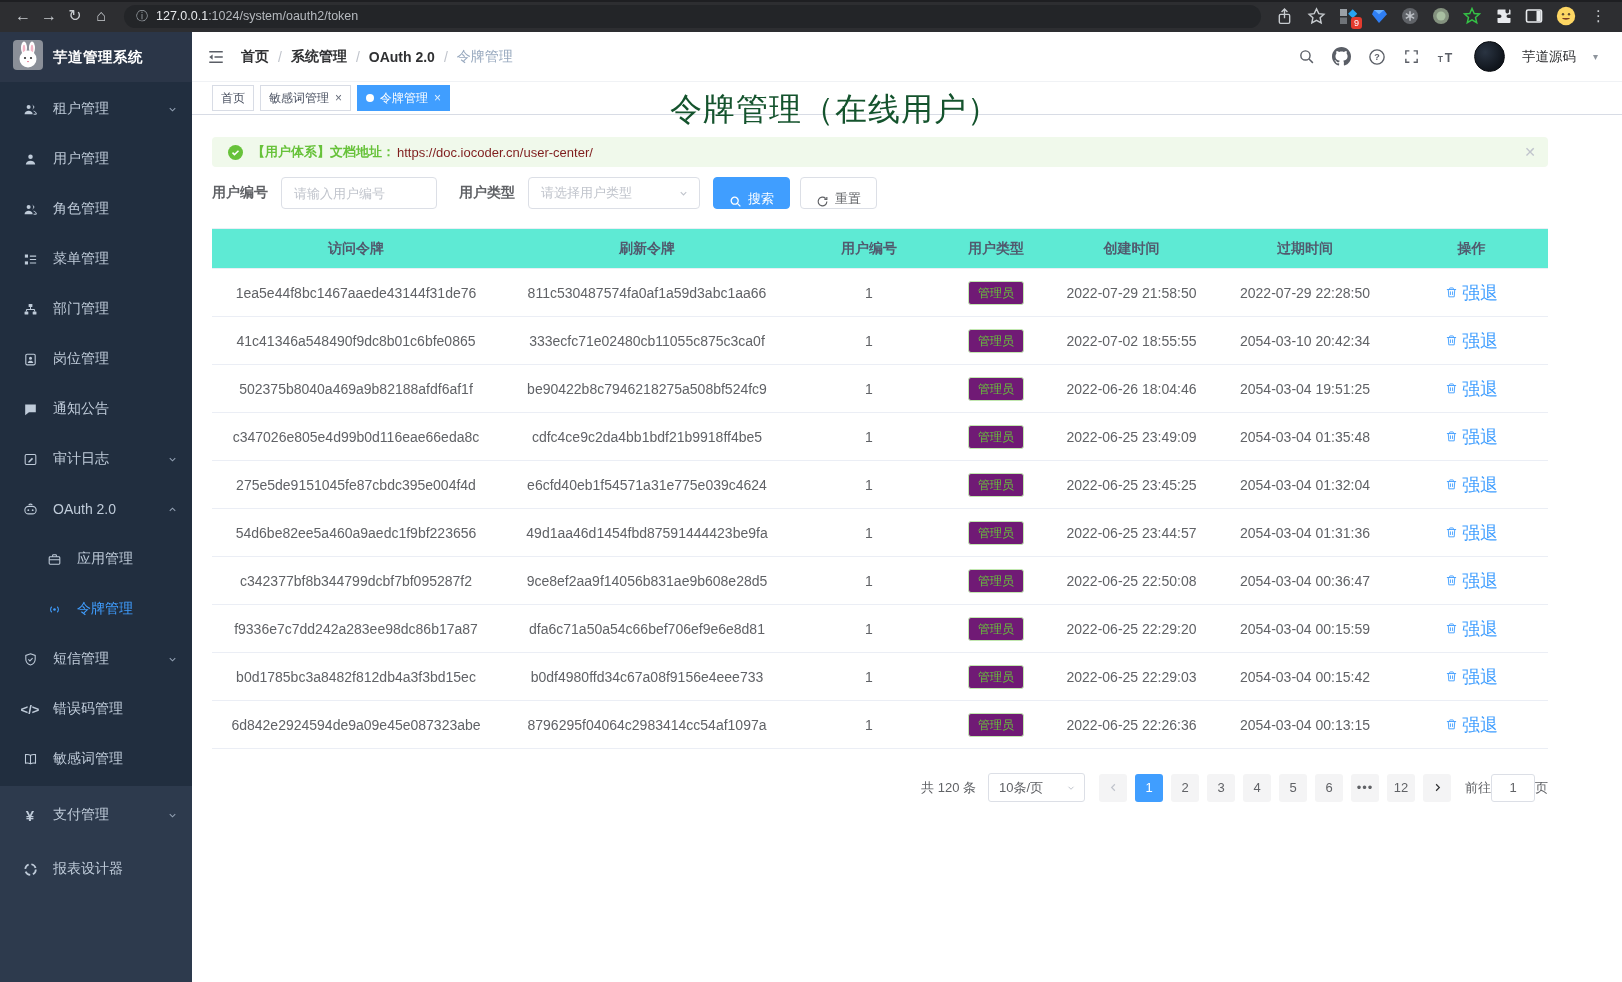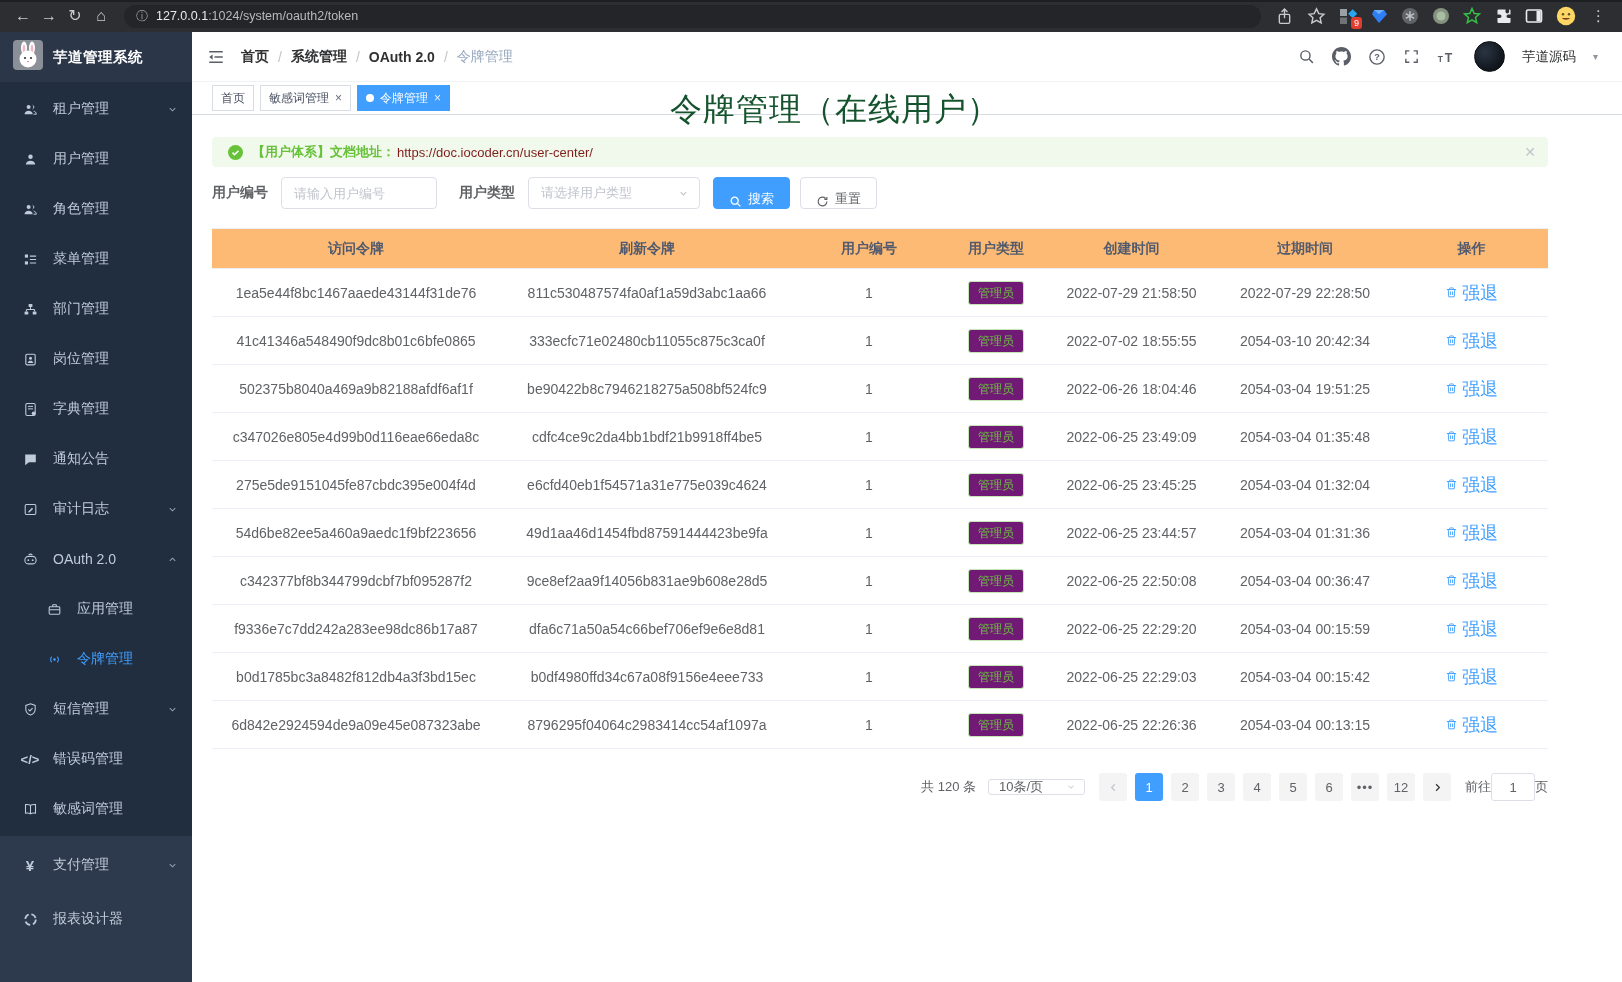--- a/index.html
+++ b/index.html
@@ -71,31 +71,31 @@
   .el-input{width:156px;height:32px;border:1px solid #dcdfe6;border-radius:4px;padding:0 12px;font-size:13px;color:#606266;outline:none;font-family:inherit}
   .el-input::placeholder{color:#c0c4cc}
   .el-select{width:172px;height:32px;border:1px solid #dcdfe6;border-radius:4px;padding:0 10px 0 12px;font-size:13px;display:flex;align-items:center;justify-content:space-between;color:#c0c4cc;cursor:pointer;margin-right:13px}
   .gap1{width:22px}
   .btn{height:32px;border-radius:4px;font-size:13px;display:inline-flex;align-items:flex-end;gap:6px;padding:0 15px;cursor:pointer;font-family:inherit}
   .btn-primary{background:#409eff;border:1px solid #409eff;color:#fff}
   .btn-plain{background:#fff;border:1px solid #dcdfe6;color:#606266;margin-left:10px}
 
   
   .table{margin-top:19px;border-top:1px solid #ebeef5;font-size:14px}
-  .thead{display:flex;height:40px;align-items:center;background:#fdba74;color:#515a6e;font-weight:600;border-bottom:1px solid #ebeef5}
+  .thead{display:flex;height:40px;align-items:center;background:#5eead4;color:#515a6e;font-weight:600;border-bottom:1px solid #ebeef5}
   .tr{display:flex;height:48px;align-items:center;border-bottom:1px solid #ebeef5;color:#606266}
   .cell{text-align:center;overflow:hidden;white-space:nowrap}
   .c0{width:288px}.c1{width:294px}.c2{width:150px}.c3{width:104px}.c4{width:167px}.c5{width:180px}.c6{flex:1}
   .tag-success{display:inline-block;padding:0 9px;height:24px;line-height:22px;background:#701a75;border:1px solid #c2e7b0;border-radius:3px;color:#67c23a;font-size:12px}
   .action-link{color:#409eff;font-size:18px;display:inline-flex;align-items:center;gap:4px;cursor:pointer;text-decoration:none}
 
   
   .pagination{display:flex;align-items:center;justify-content:flex-end;margin-top:24px;gap:8px;font-size:13px;color:#606266}
   .pg-total{margin-right:4px}
-  .pg-size{width:97px;height:16px;border:1px solid #dcdfe6;border-radius:3px;display:flex;align-items:center;justify-content:space-between;padding:0 8px 0 10px;cursor:pointer;color:#606266;margin-right:6px}
+  .pg-size{width:97px;height:29px;border:1px solid #dcdfe6;border-radius:3px;display:flex;align-items:center;justify-content:space-between;padding:0 8px 0 10px;cursor:pointer;color:#606266;margin-right:6px}
   .pg{min-width:28px;height:28px;border-radius:3px;background:#f4f4f5;display:inline-flex;align-items:center;justify-content:center;cursor:pointer;color:#606266;padding:0 4px}
   .pg.active{background:#409eff;color:#fff;cursor:default}
   .pg.prev{color:#c0c4cc;cursor:not-allowed}
   .pg.next{color:#303133}
   .pg.more{letter-spacing:1px;color:#606266}
   .pg-goto{display:flex;align-items:center;margin-left:6px}
   .goto-input{width:44px;height:28px;border:1px solid #dcdfe6;border-radius:3px;text-align:center;font-size:13px;color:#606266;outline:none;font-family:inherit}
 </style>
 </head>
 <body>
@@ -254,30 +254,20 @@
         </div>
         <div class="menu-item">
           <span class="mi-icon">
             <svg width="15" height="15" viewBox="0 0 24 24">
               <rect x="4.5" y="3.5" width="15" height="17" rx="2" fill="none" stroke="currentColor" stroke-width="1.8"></rect>
               <circle cx="12" cy="10" r="2.4" fill="currentColor"></circle>
               <path d="M7.5 17.5c.6-2.4 2.4-3.4 4.5-3.4s3.9 1 4.5 3.4z" fill="currentColor"></path>
             </svg>
           </span>
           <span class="mi-label">岗位管理</span>
-        </div>
-        <div class="menu-item">
-          <span class="mi-icon">
-            <svg width="15" height="15" viewBox="0 0 24 24">
-              <path d="M6.5 2.5h11a2 2 0 0 1 2 2v15a2 2 0 0 1-2 2h-11a2 2 0 0 1-2-2v-15a2 2 0 0 1 2-2z" fill="none" stroke="currentColor" stroke-width="1.7"></path>
-              <path d="M8 7h8M8 11h8" stroke="currentColor" stroke-width="1.6"></path>
-              <circle cx="17" cy="18" r="3" fill="currentColor"></circle>
-            </svg>
-          </span>
-          <span class="mi-label">字典管理</span>
         </div>
         <div class="menu-item">
           <span class="mi-icon">
             <svg width="15" height="15" viewBox="0 0 24 24">
               <path d="M3.5 4h17v12.5H9.5l-6 4.5z" fill="currentColor"></path>
             </svg>
           </span>
           <span class="mi-label">通知公告</span>
         </div>
         <div class="menu-item">

